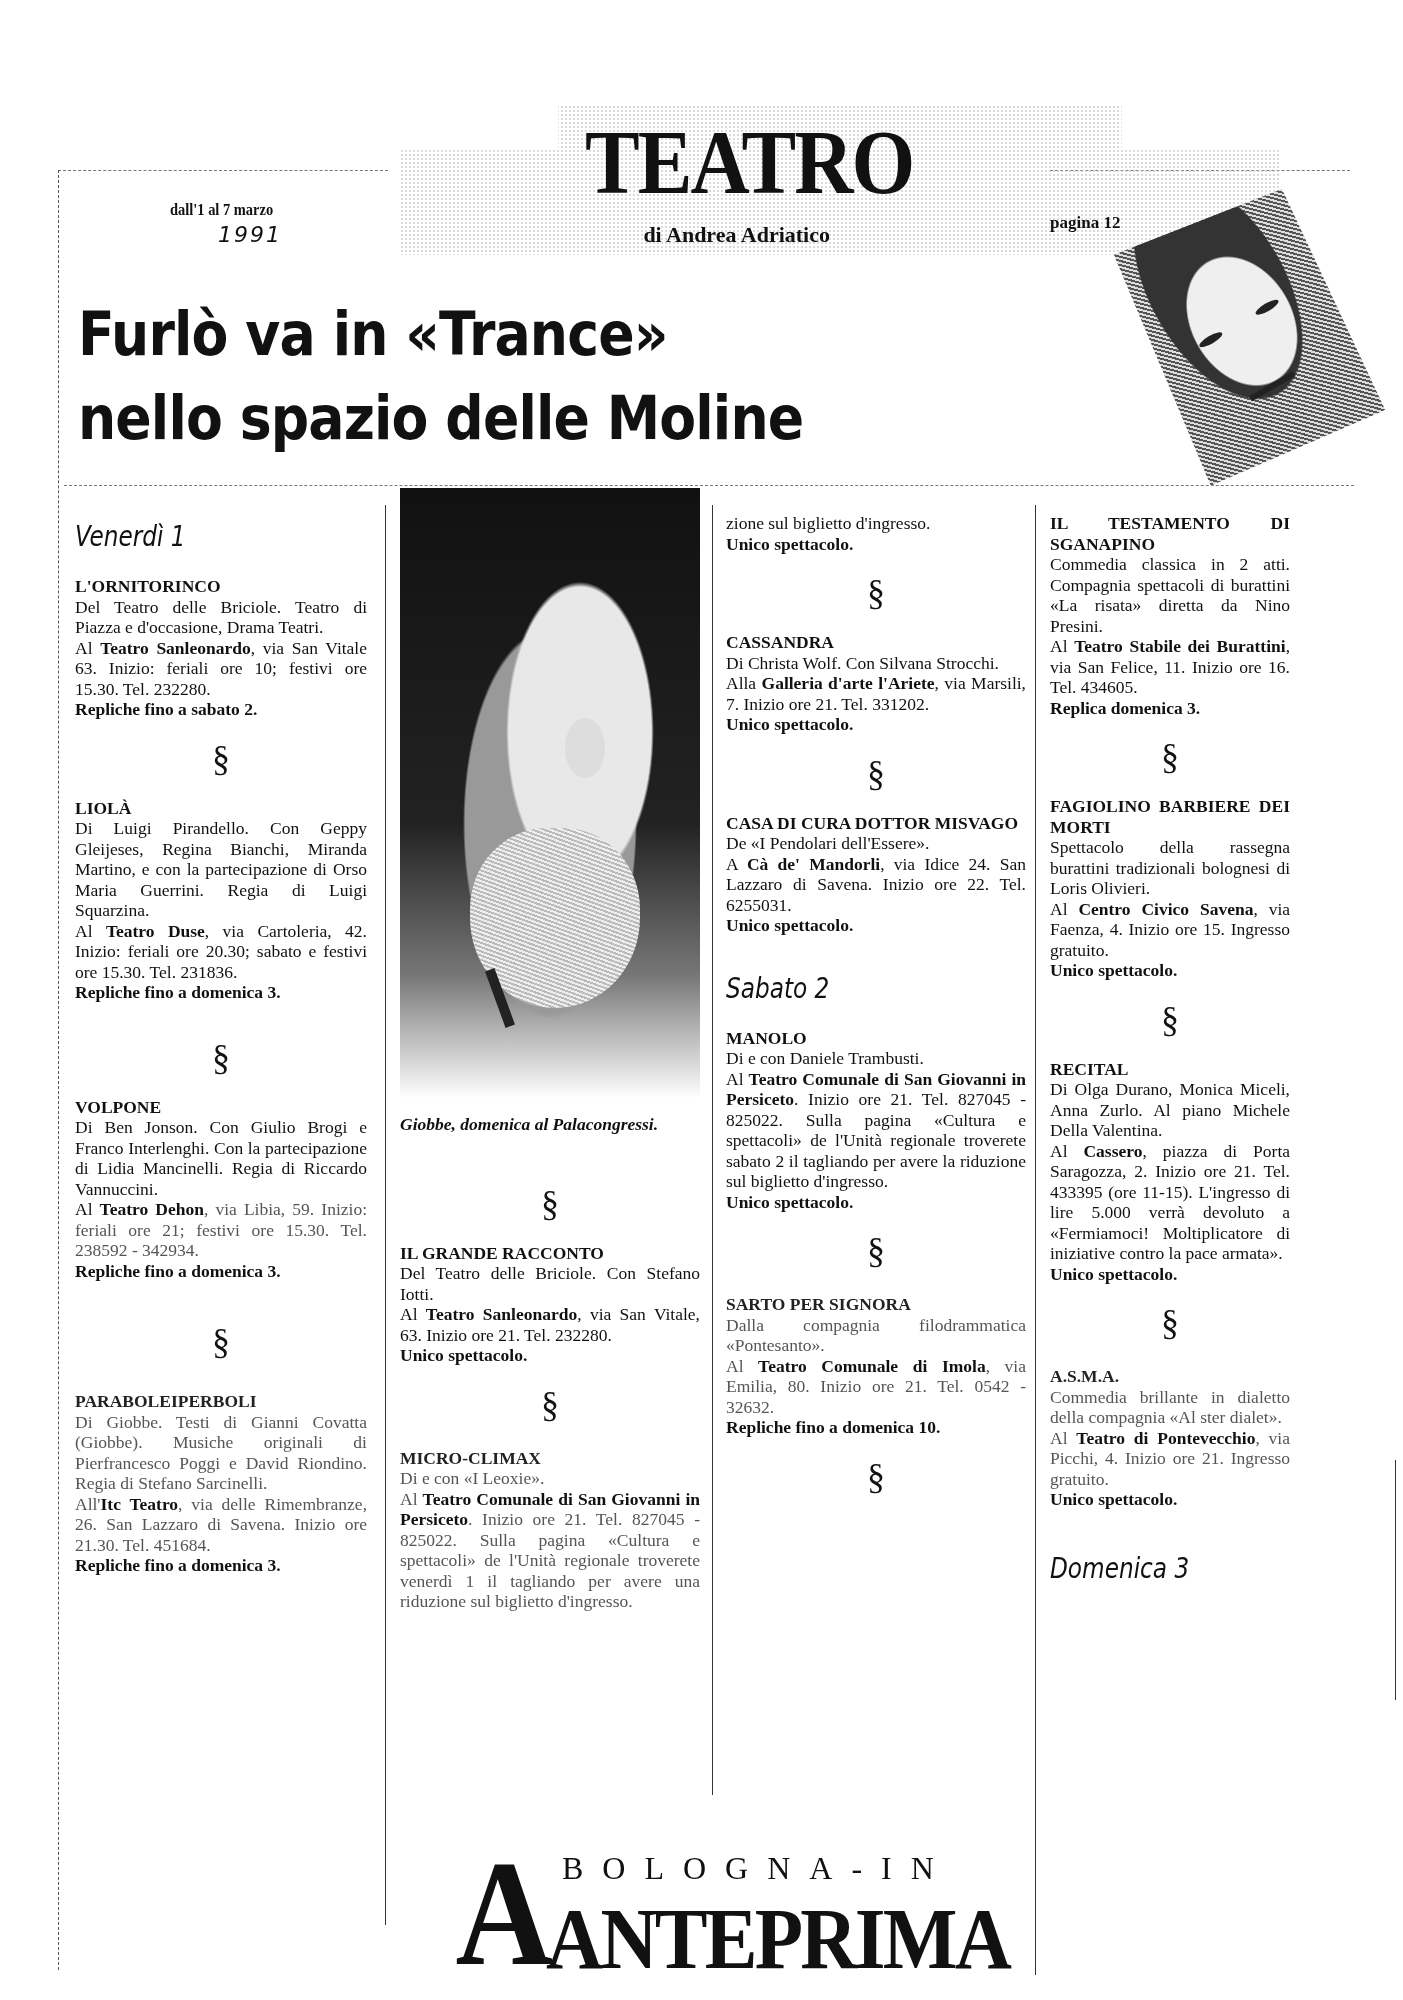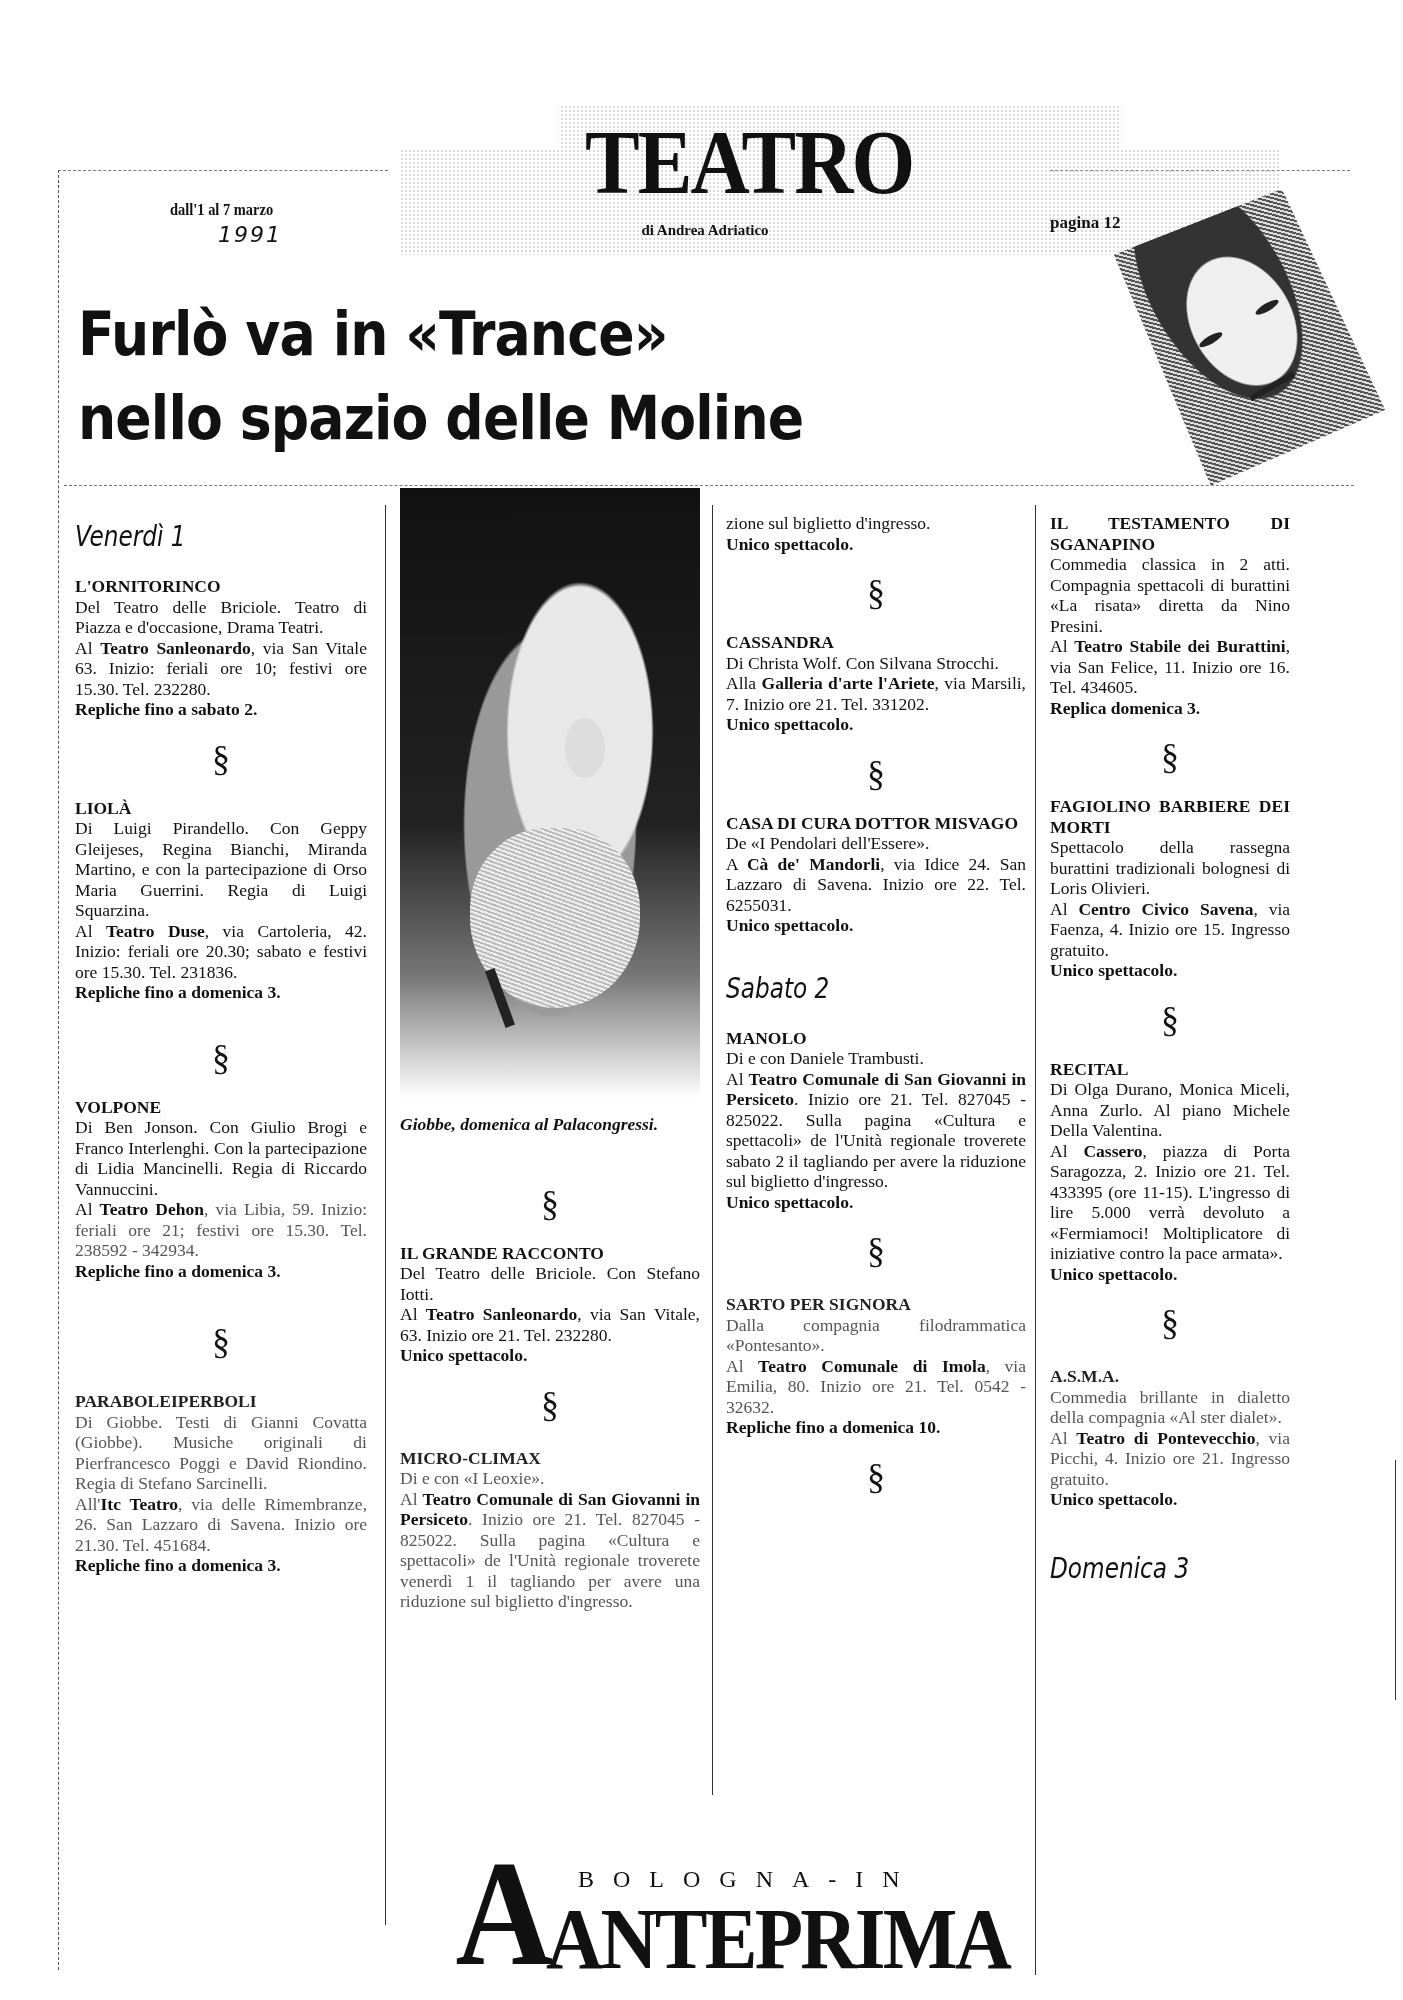--- a/index.html
+++ b/index.html
@@ -14,22 +14,22 @@
     position: absolute; left: 400px; top: 105px; width: 880px; height: 150px;
     background-image: radial-gradient(#bbb 0.8px, transparent 1px);
     background-size: 4px 4px; opacity: 0.55;
   }
   .teatro-box.clip { left: 400px; width: 880px; clip-path: polygon(0 30%, 18% 30%, 18% 0, 82% 0, 82% 30%, 100% 30%, 100% 100%, 0 100%); }
   .teatro-title {
     position: absolute; left: 585px; top: 122px; width: 240px; text-align: center;
     font-family: "Liberation Serif", serif; font-weight: bold; font-size: 82px;
     letter-spacing: -2px; line-height: 1; transform: scaleY(1.1); color: #111;
   }
-  .byline { position: absolute; left: 580px; top: 222px; width: 250px; text-align: center;
-    font-weight: bold; font-size: 15px; }
+  .byline { position: absolute; left: 580px; top: 222px; width: 250px; text-align: right;
+    font-weight: bold; font-size: 22px; }
   .dateline { position: absolute; left: 170px; top: 200px; font-weight: bold; font-size: 17px; transform: scaleX(0.85); transform-origin: left; }
   .handwritten { position: absolute; left: 218px; top: 222px; font-family: "DejaVu Sans", sans-serif; font-style: italic; font-size: 22px; letter-spacing: 2px; }
   .pagenum { position: absolute; left: 1050px; top: 213px; font-weight: bold; font-size: 17px; }
 
   .portrait {
     position: absolute; left: 1140px; top: 200px; width: 210px; height: 270px;
     transform: rotate(-30deg);
     background:
       radial-gradient(ellipse at 52% 45%, #efefef 0 32%, transparent 33%),
       radial-gradient(ellipse at 50% 30%, #333 0 45%, transparent 46%),
@@ -68,21 +68,21 @@
       linear-gradient(180deg, #111 0%, #222 55%, #777 80%, #fff 100%);
   }
   .photo .beard { position: absolute; left: 70px; top: 340px; width: 170px; height: 180px;
     border-radius: 45% 45% 50% 50%; background: repeating-linear-gradient(20deg, #bbb 0 2px, #eee 2px 4px); }
   .photo .nose { position: absolute; left: 165px; top: 230px; width: 40px; height: 60px; border-radius: 50%; background: #ddd; }
   .photo .mic { position: absolute; left: 95px; top: 480px; width: 10px; height: 60px; background: #222; transform: rotate(-20deg); }
 
   .logo { position: absolute; left: 450px; top: 1838px; width: 520px; height: 150px; }
   .logo .bigA { position: absolute; top: 0; font-size: 150px; line-height: 1; font-weight: bold; font-family: "Liberation Serif", serif; transform: scaleX(0.9); }
   .logo .bigA.left { left: 0; }
-  .logo .bologna { position: absolute; left: 112px; top: 28px; font-size: 24px; letter-spacing: 19px; font-family: "Liberation Serif", serif; margin-left: 16px; }
+  .logo .bologna { position: absolute; left: 112px; top: 12px; font-size: 32px; letter-spacing: 19px; font-family: "Liberation Serif", serif; }
   .logo .anteprima { position: absolute; left: 96px; top: 58px; font-size: 86px; line-height: 1; font-weight: bold; font-family: "Liberation Serif", serif; letter-spacing: -3px; transform: scaleX(0.92); transform-origin: left; }
 </style>
 </head>
 <body>
 
 <div class="rule-top" style="left:58px;width:330px;"></div>
 <div class="rule-top" style="left:1050px;width:300px;"></div>
 <div class="vline" style="left:58px;top:170px;height:1800px;"></div>
 <div class="vline" style="left:64px;top:485px;height:1x;border-left:none;border-top:1px dashed #777;width:1290px;"></div>
 <div class="vline solid" style="left:385px;top:505px;height:1420px;"></div>

